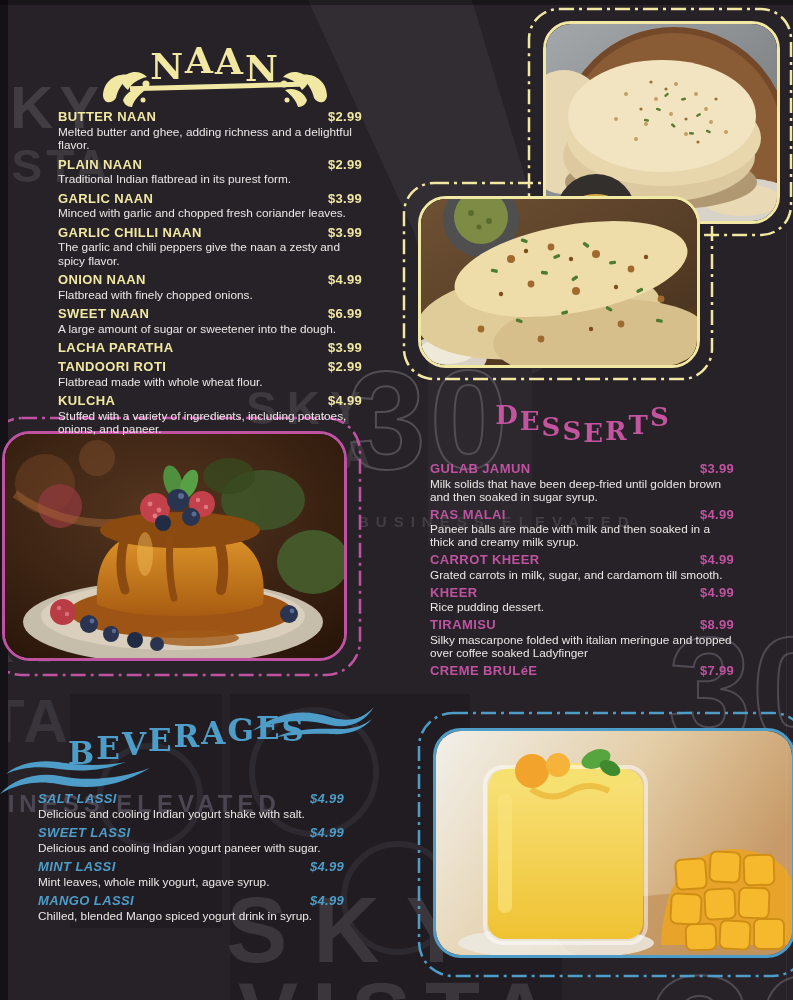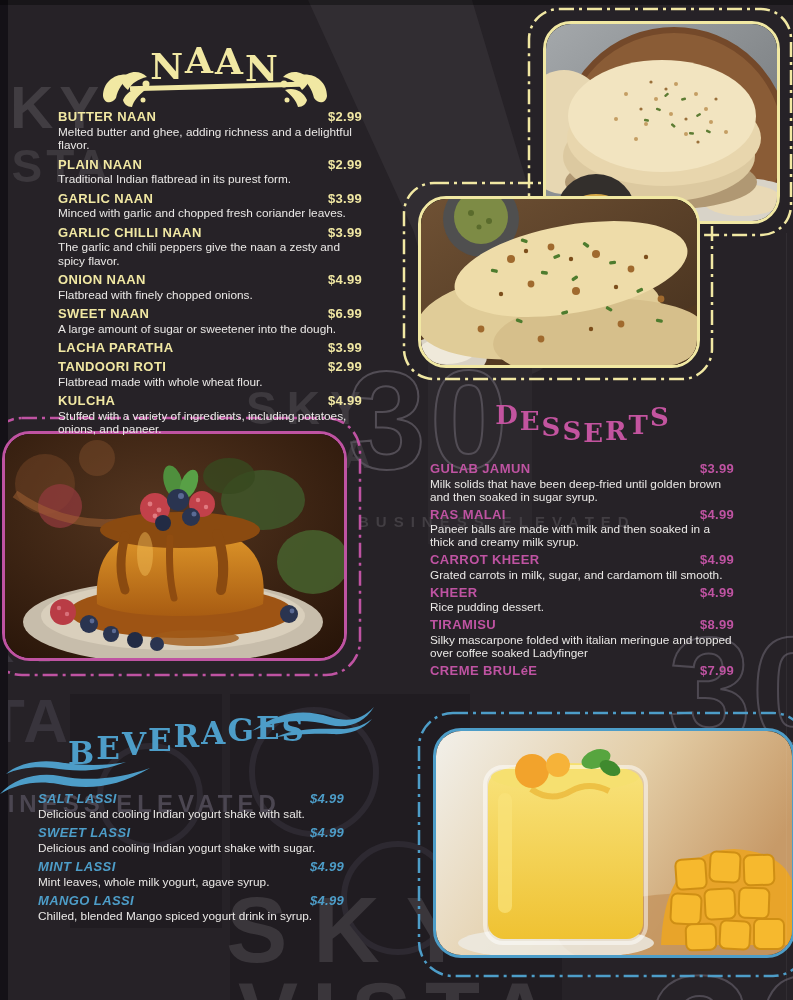--- a/index.html
+++ b/index.html
@@ -471,21 +471,21 @@
           <span class="nm">SALT LASSI</span>
           <span class="pr">$4.99</span>
         </div>
       <div class="ds">Delicious and cooling Indian yogurt shake with salt.</div>
     </div>
     <div class="mrow">
       <div class="rowhead">
           <span class="nm">SWEET LASSI</span>
           <span class="pr">$4.99</span>
         </div>
-      <div class="ds">Delicious and cooling Indian yogurt shake with sugar.</div>
+      <div class="ds">Delicious and cooling Indian yogurt paneer with sugar.</div>
     </div>
     <div class="mrow">
       <div class="rowhead">
           <span class="nm">MINT LASSI</span>
           <span class="pr">$4.99</span>
         </div>
       <div class="ds">Mint leaves, whole milk yogurt, agave syrup.</div>
     </div>
     <div class="mrow">
       <div class="rowhead">

